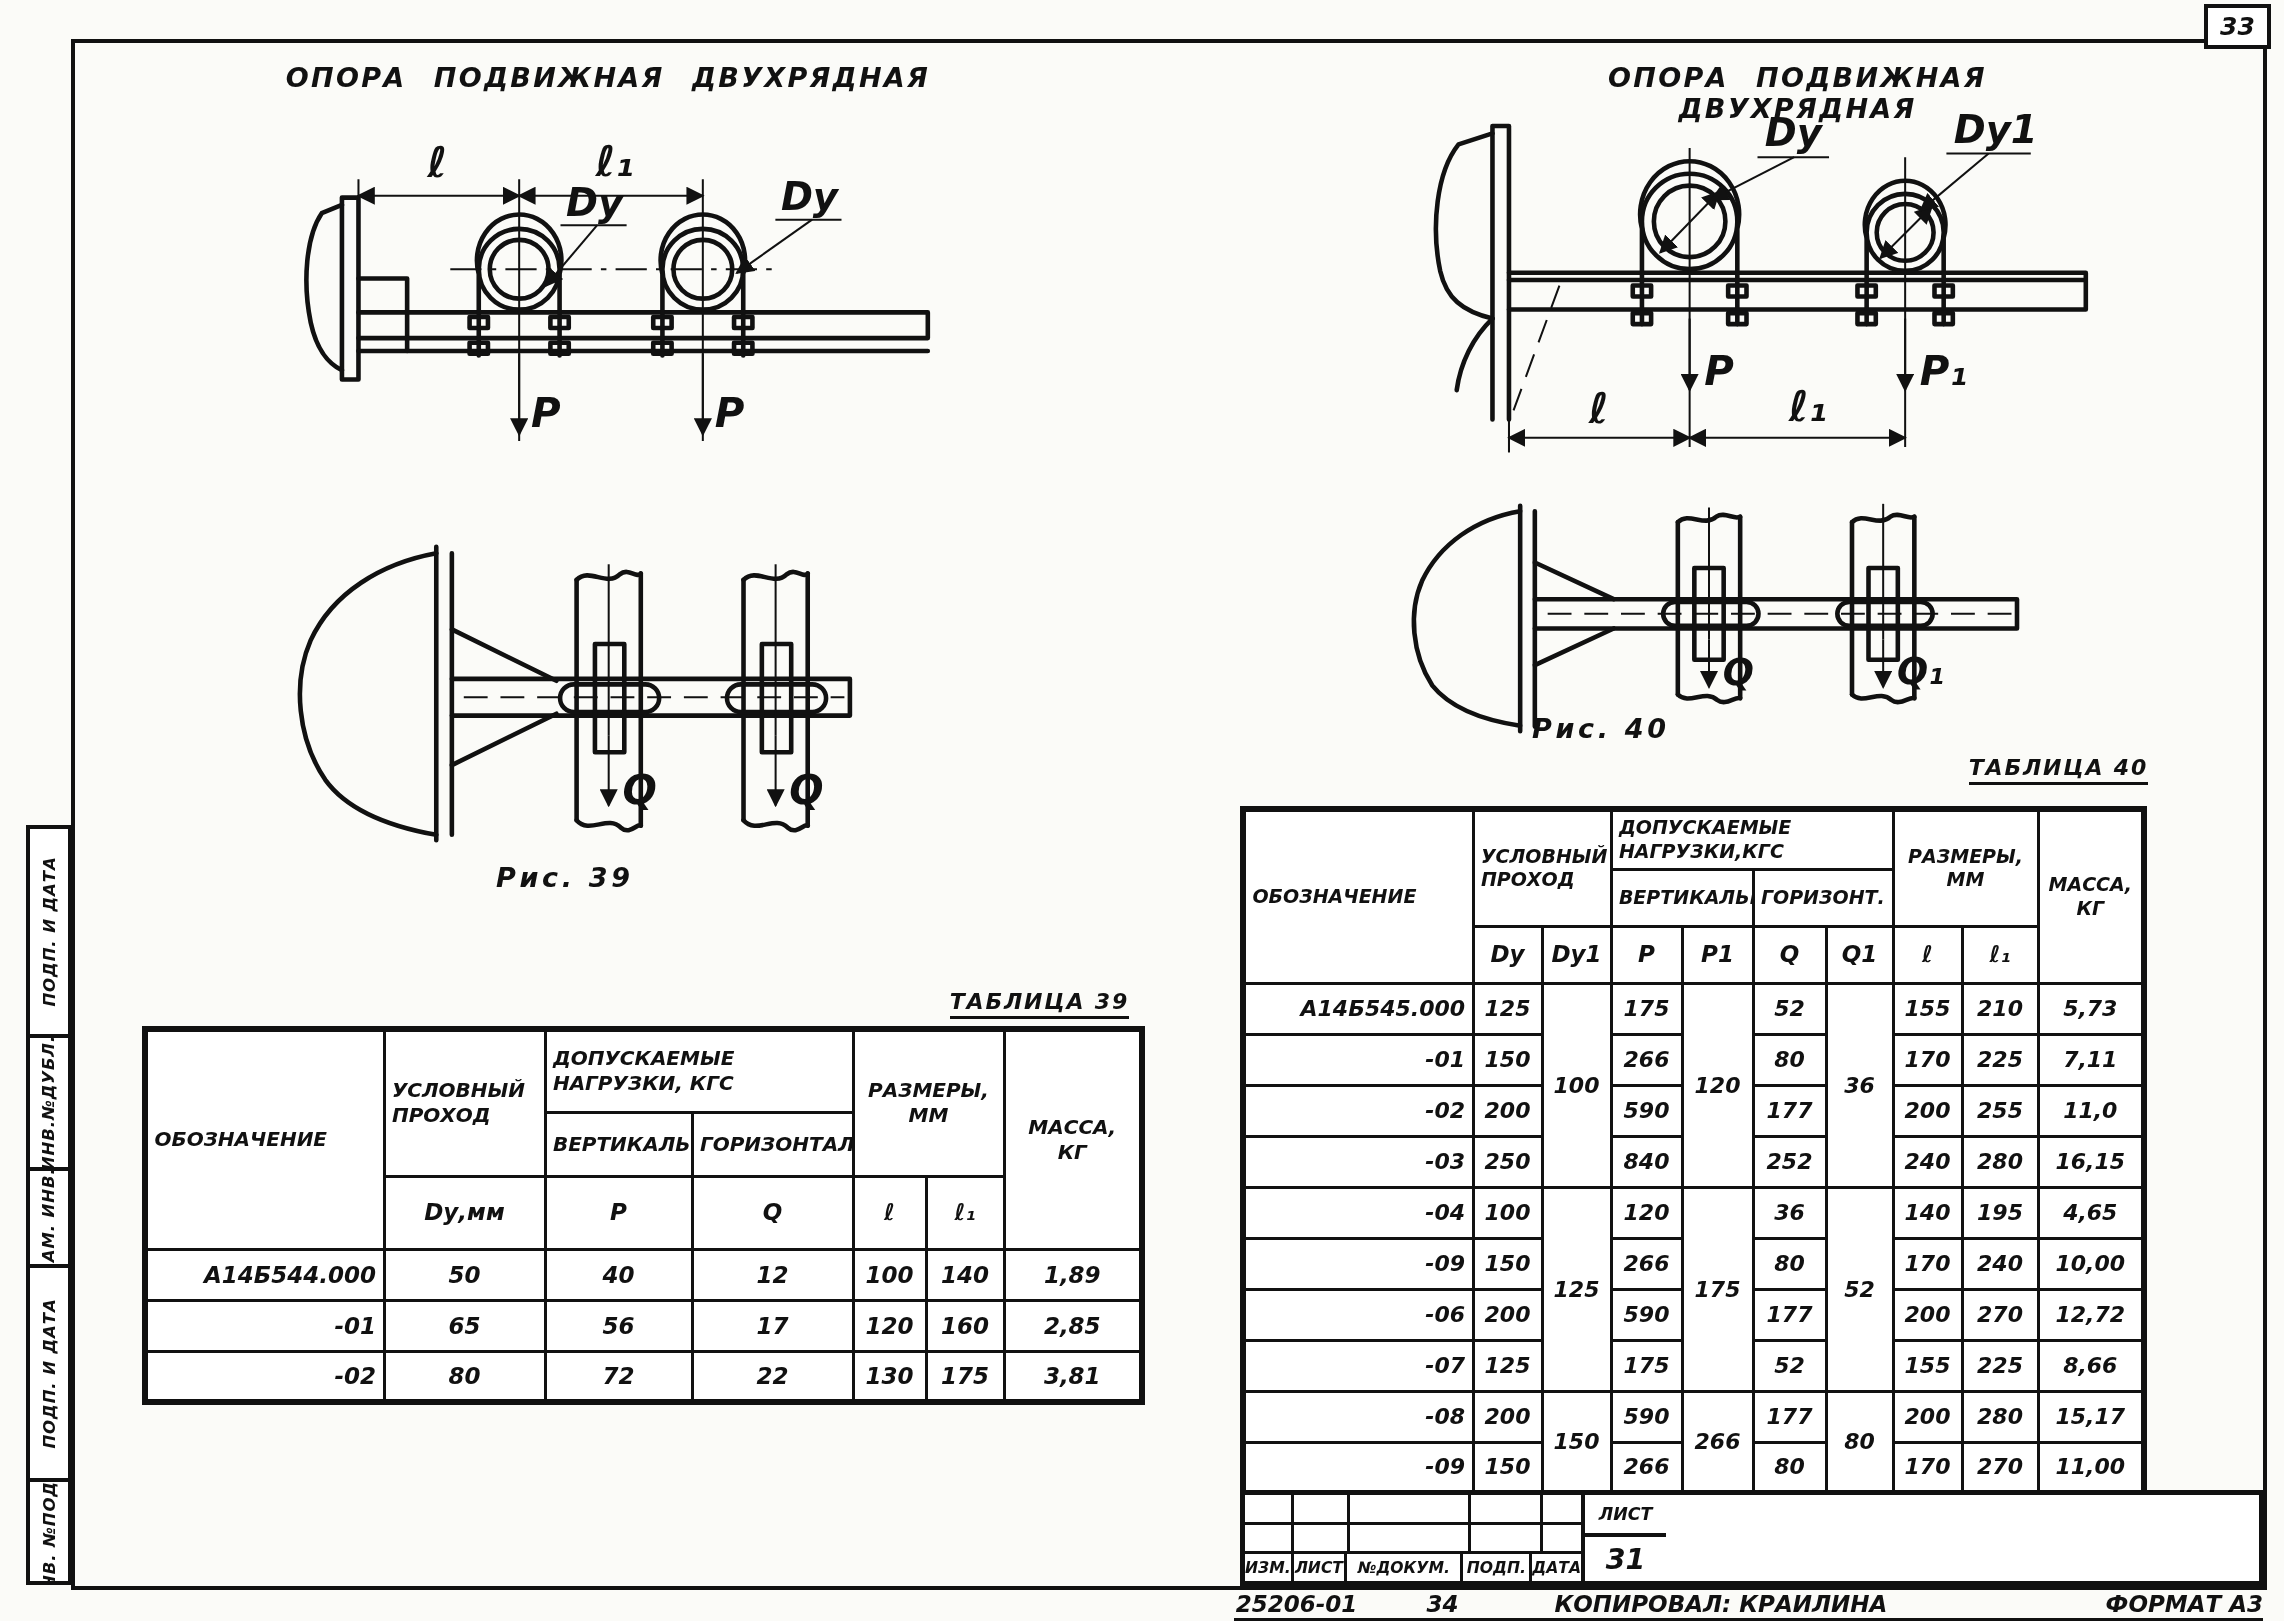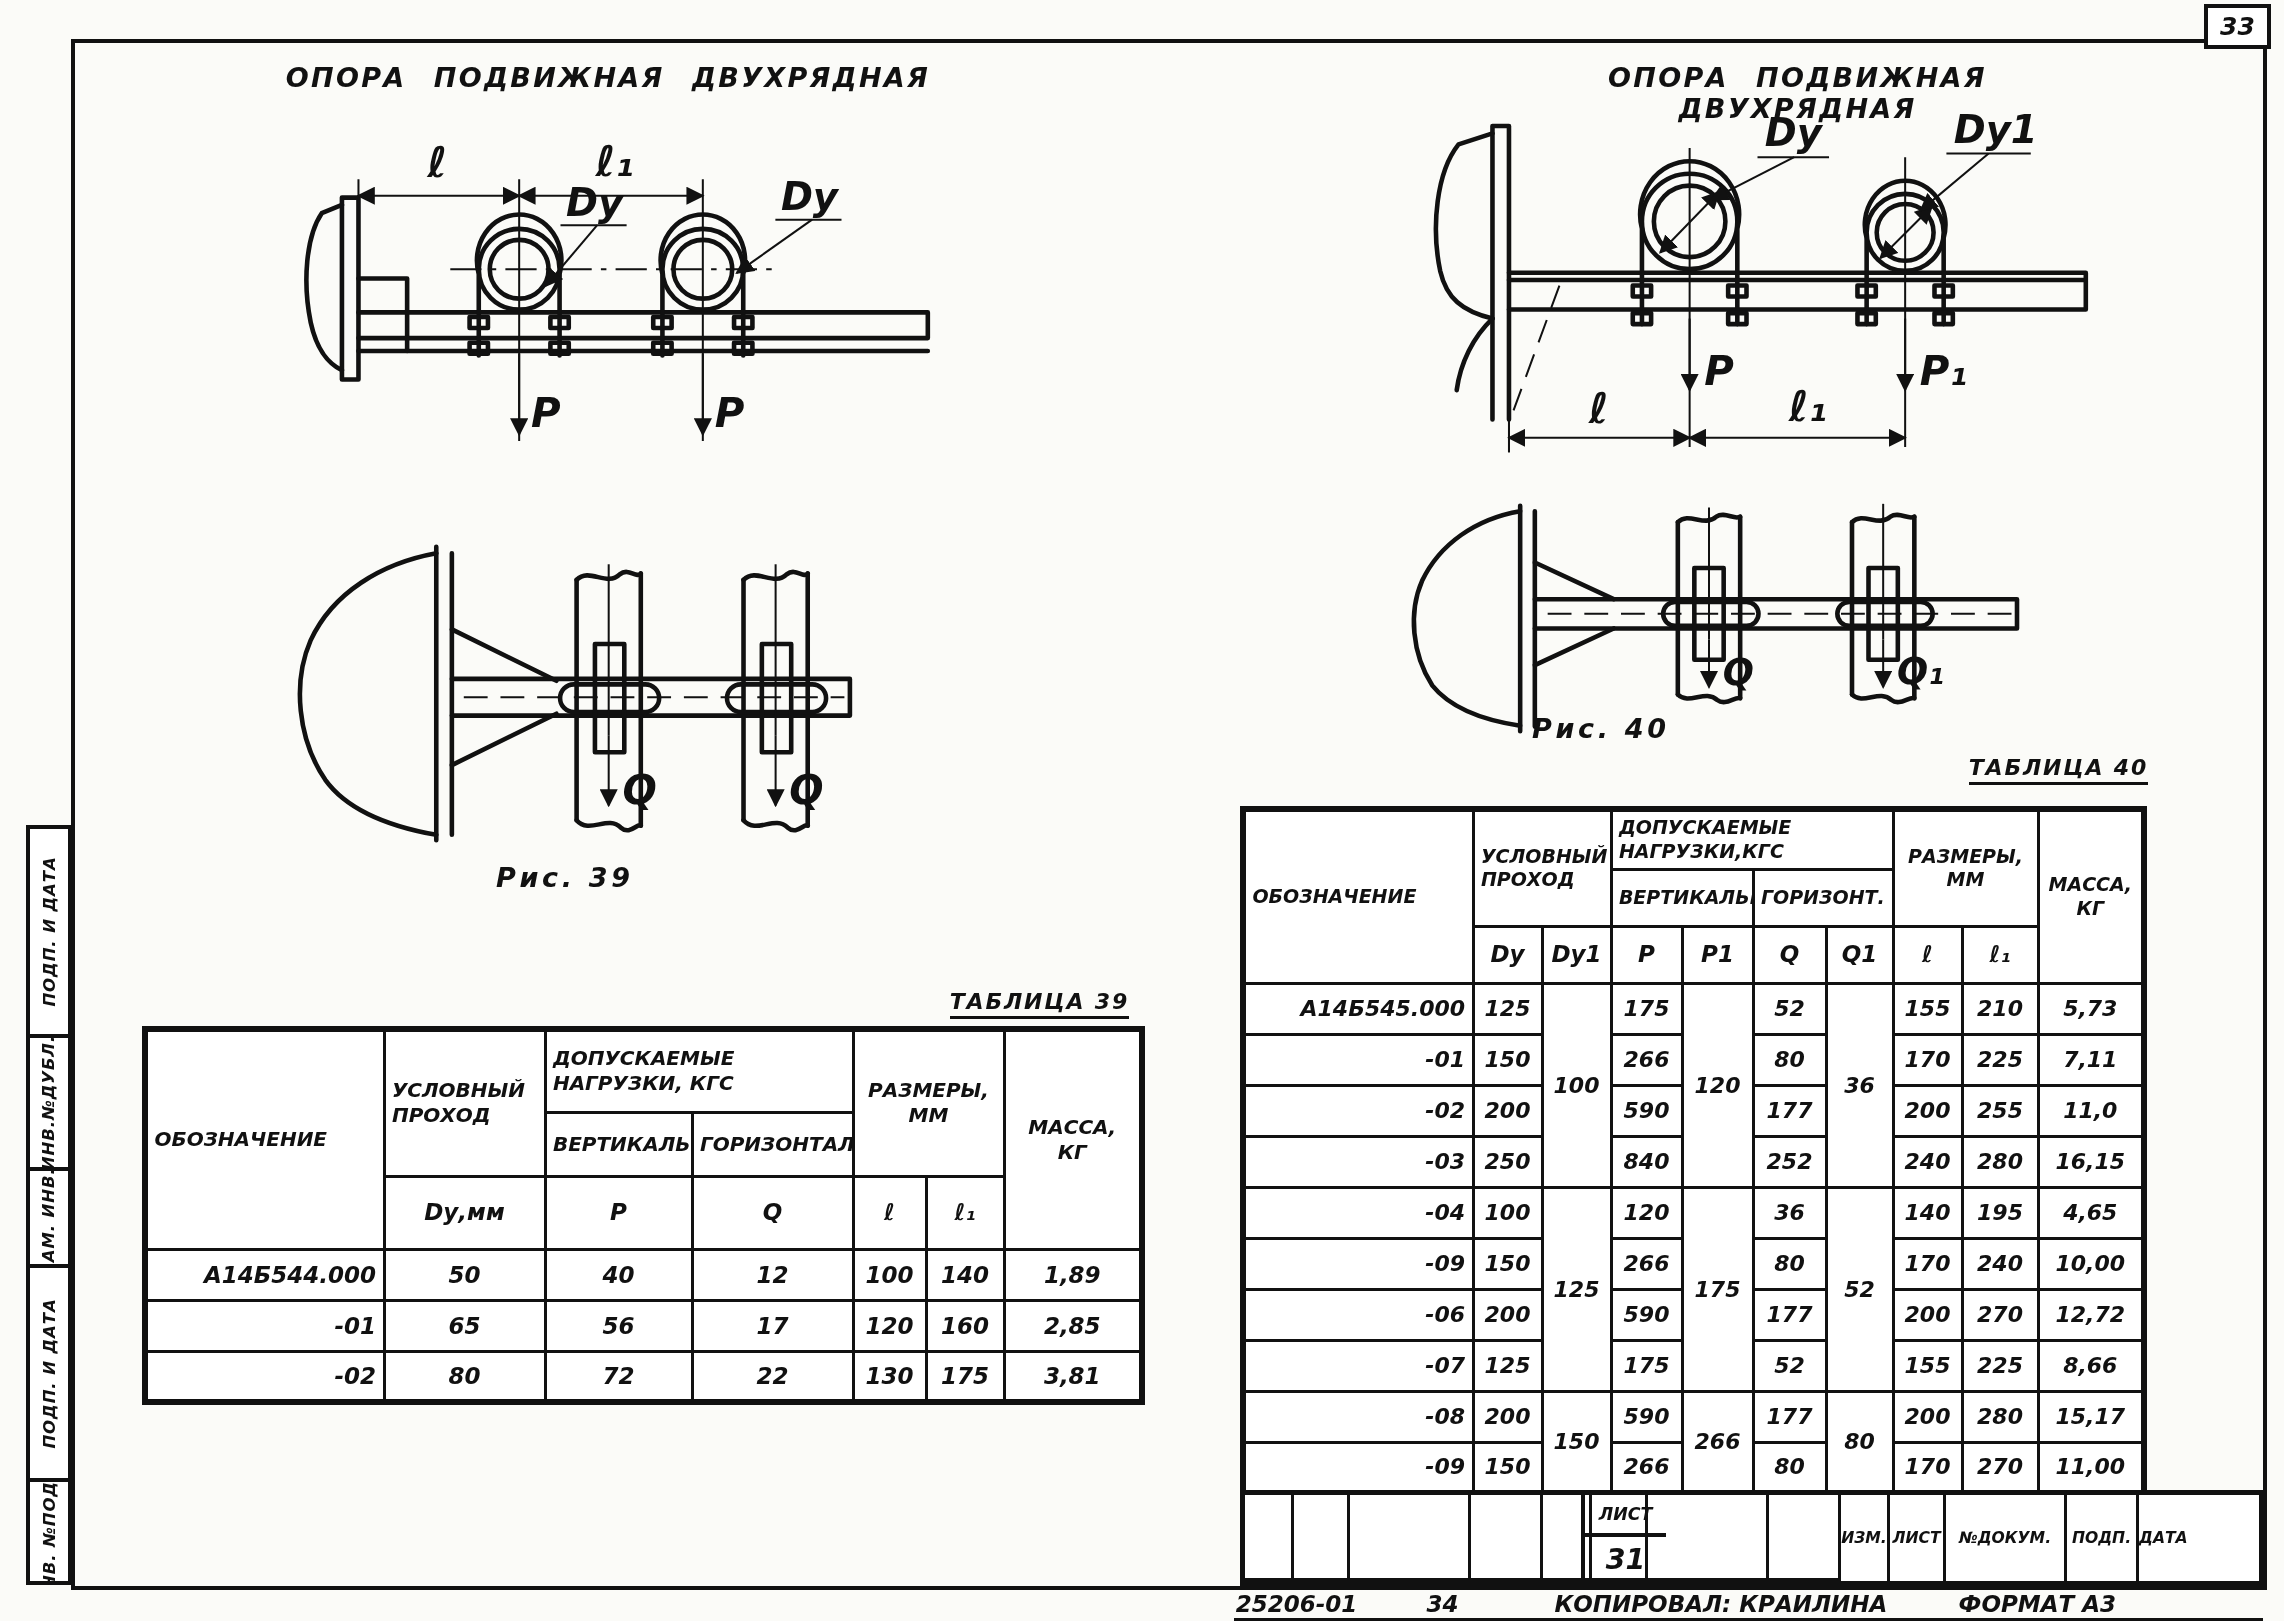--- a/index.html
+++ b/index.html
@@ -44,38 +44,38 @@
   #table40 thead tr:nth-child(1){height:60px;}
   #table40 thead tr:nth-child(2){height:57px;}
   #table40 thead tr:nth-child(3){height:57px;}
   #table40 tbody tr{height:51px;}
   #table40 th{font-size:19px;}
   #table40 td{font-size:22px;}
   th.sub{font-size:23px !important;text-align:center !important;}
   
   .tblock{left:1240px;top:1490px;width:1024px;height:96px;border:5px solid #111;
     display:flex;background:#fff;box-sizing:border-box;}
-  .rev{width:336px;display:flex;flex-direction:row;border-right:4.1px solid #111;}
+  .rev{width:336px;display:flex;flex-direction:column;border-right:4.1px solid #111;}
   .rev-row{flex:1;display:flex;border-bottom:3.7px solid #111;}
   .rev-row:last-child{border-bottom:none;}
   .rev-cell{border-right:3.7px solid #111;display:flex;align-items:center;justify-content:center;
     font-size:15.6px;font-style:italic;font-weight:bold;}
   .rev-cell:last-child{border-right:none;}
   .rc1{width:46px;}.rc2{width:53px;}.rc3{width:118px;}.rc4{width:69px;}.rc5{flex:1;}
   .docnum{flex:1;display:flex;align-items:center;justify-content:center;
     font-size:59px;letter-spacing:4.6px;border-right:4.1px solid #111;}
   .listbox{width:81px;display:flex;flex-direction:column;}
   .listbox .ll{height:38px;border-bottom:4.1px solid #111;display:flex;align-items:center;justify-content:center;font-size:17.4px;}
   .listbox .lv{flex:1;display:flex;align-items:center;justify-content:center;font-size:28.5px;}
   .footer{left:1234px;top:1589px;width:1029px;height:29px;display:flex;align-items:center;
     font-size:23px;border-bottom:3.7px solid #111;}
   .footer .f1{margin-left:1.8px;}
   .footer .f2{margin-left:69px;}
   .footer .f3{margin-left:96px;}
-  .footer .f4{margin-left:auto;margin-right:147px;}
+  .footer .f4{margin-left:auto;}
   
   svg{position:absolute;overflow:visible;}
   svg .ln{stroke:#111;stroke-width:5;fill:none;stroke-linecap:round;stroke-linejoin:round;}
   svg .thin{stroke:#111;stroke-width:2.2;fill:none;}
   svg .dash{stroke-dasharray:26 14;}
   svg .dashdot{stroke-dasharray:34 10 6 10;}
   svg text{font-family:"DejaVu Sans",sans-serif;font-style:italic;font-weight:bold;fill:#111;}
 </style>
 </head>
 <body>

